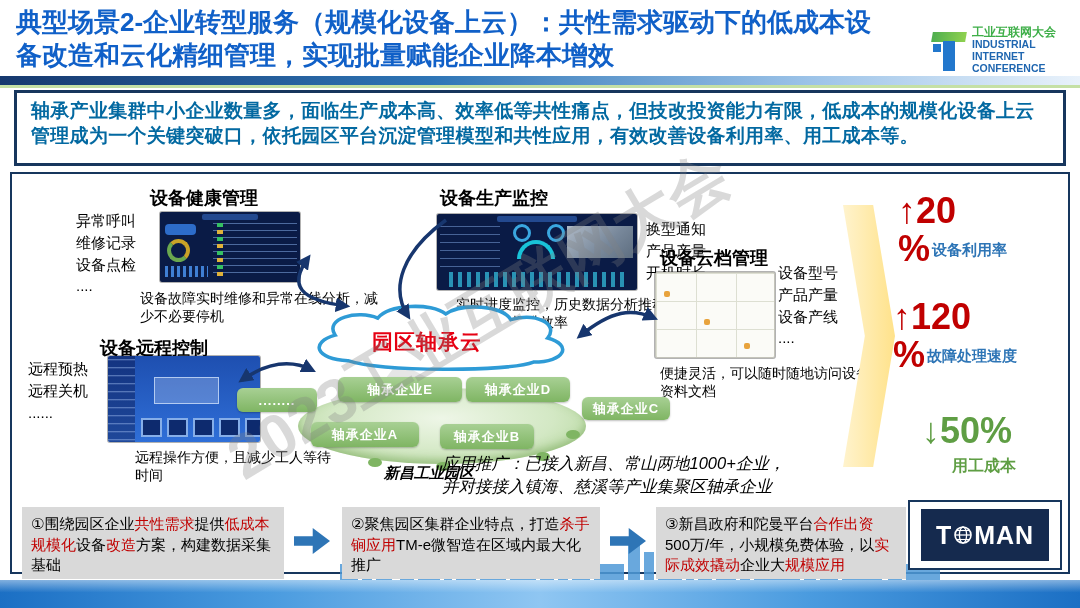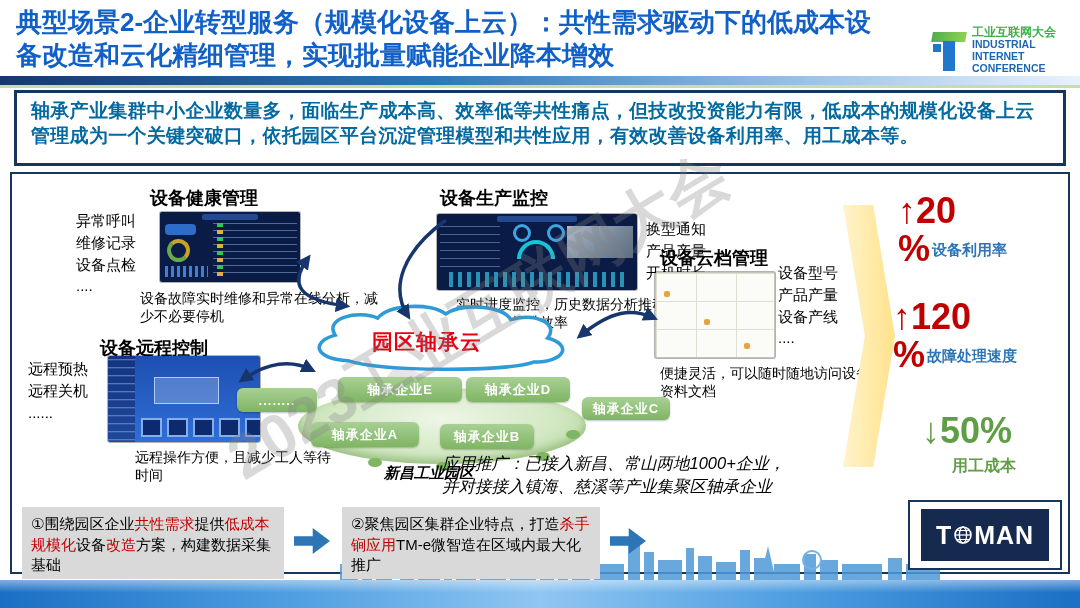--- a/index.html
+++ b/index.html
@@ -310,20 +310,23 @@
   </svg>
 
   <div class="abs step" style="left:22px;top:507px;width:262px;height:72px;">
     <span>①围绕园区企业</span><span class="r">共性需求</span><span>提供</span><span class="r">低成本规模化</span><span>设备</span><span class="r">改造</span><span>方案，构建数据采集基础</span>
   </div>
   <div class="abs step-arrow" style="left:294px;top:528px;"></div>
   <div class="abs step" style="left:342px;top:507px;width:258px;height:72px;">
     <span>②聚焦园区集群企业特点，打造</span><span class="r">杀手锏应用</span><span>TM-e微智造在区域内最大化推广</span>
   </div>
   <div class="abs step-arrow" style="left:610px;top:528px;"></div>
+  <div class="abs step" style="left:656px;top:507px;width:250px;height:72px;">
+    <span>③新昌政府和陀曼平台</span><span class="r">合作出资</span><span>500万/年，小规模免费体验，以</span><span class="r">实际成效撬动</span><span>企业大</span><span class="r">规模应用</span>
+  </div>
 
   <div class="abs toman-frame">
     <div class="toman-badge">
       <span>T</span>
       <svg width="20" height="20" viewBox="0 0 20 20" style="margin:0 1px;">
         <circle cx="10" cy="10" r="8" fill="none" stroke="#fff" stroke-width="1.6"></circle>
         <ellipse cx="10" cy="10" rx="3.6" ry="8" fill="none" stroke="#fff" stroke-width="1.3"></ellipse>
         <line x1="2" y1="10" x2="18" y2="10" stroke="#fff" stroke-width="1.3"></line>
         <line x1="3.2" y1="5.5" x2="16.8" y2="5.5" stroke="#fff" stroke-width="1.1"></line>
         <line x1="3.2" y1="14.5" x2="16.8" y2="14.5" stroke="#fff" stroke-width="1.1"></line>

